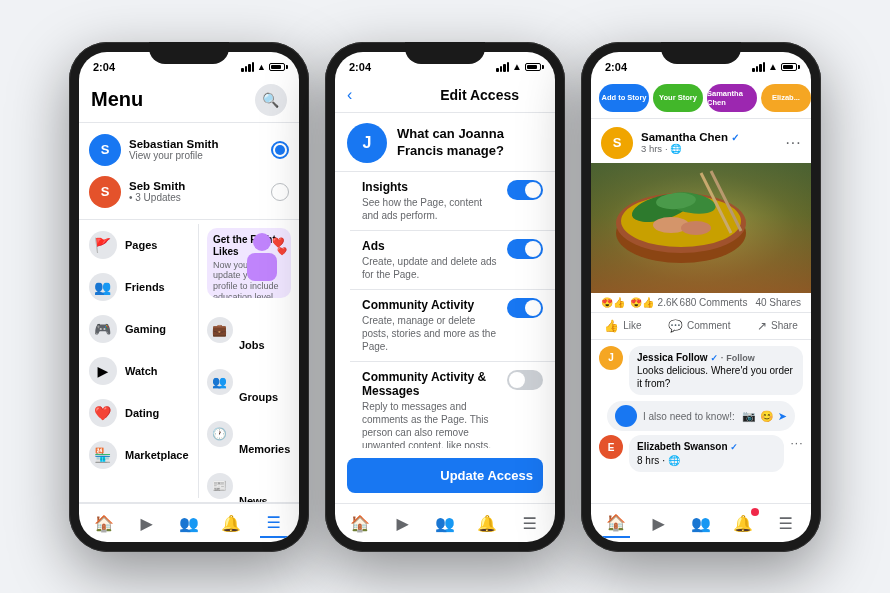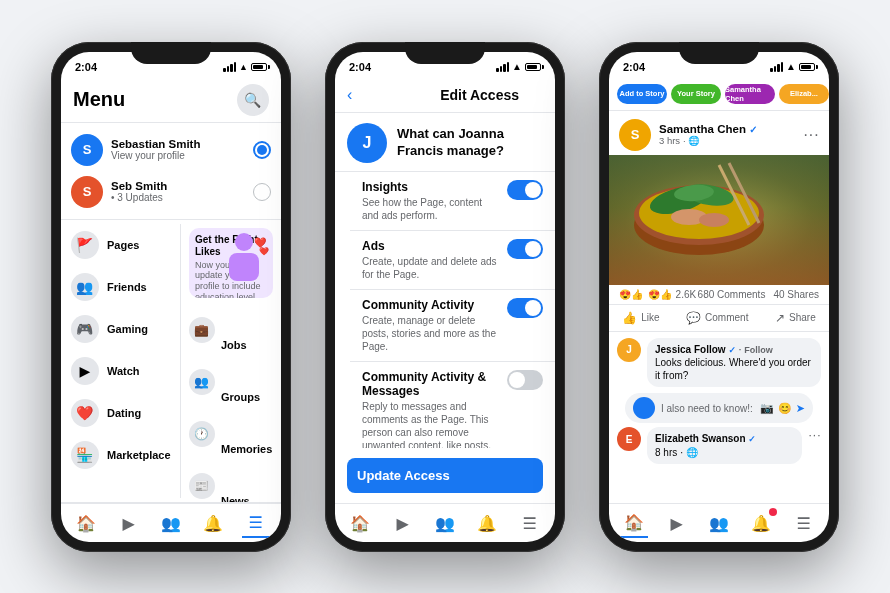--- a/index.html
+++ b/index.html
@@ -8,21 +8,21 @@
       height: 593px;
       background: #f0f2f5;
       display: flex;
       align-items: center;
       justify-content: center;
       font-family: -apple-system, BlinkMacSystemFont, 'Segoe UI', Helvetica, Arial, sans-serif;
       overflow: hidden;
     }
     .phones-container {
       display: flex;
-      gap: 34px;
+      gap: 16px;
       align-items: center;
       justify-content: center;
     }
     .phone {
       width: 240px;
       height: 510px;
       background: #1a1a1a;
       border-radius: 38px;
       padding: 10px;
       box-shadow: 0 20px 60px rgba(0,0,0,0.4), inset 0 0 0 1px #333;
@@ -208,30 +208,30 @@
       position: absolute; top: 2px; transition: left 0.2s;
     }
     .toggle.on .toggle-knob { left: 18px; }
     .toggle.off .toggle-knob { left: 2px; }
 
     .update-btn {
       margin: 10px 12px;
       background: #1877f2; color: #fff; border: none;
       border-radius: 8px; padding: 10px;
       font-size: 13px; font-weight: 700; width: calc(100% - 24px);
-      text-align: left;
+      text-align: right;
     }
 
     
     .stories-row {
       display: flex; gap: 4px; padding: 6px 8px;
       border-bottom: 1px solid #e4e6ea; overflow: hidden;
     }
     .story-item {
-      width: 50px; height: 20px; border-radius: 20px;
+      width: 50px; height: 28px; border-radius: 20px;
       display: flex; align-items: center; justify-content: center;
       font-size: 8.5px; font-weight: 700; color: #fff;
       position: relative; overflow: hidden; flex-shrink: 0;
     }
     .story-add { background: #1877f2; }
 
     .post-header {
       display: flex; align-items: center; gap: 8px; padding: 8px 10px 4px;
     }
     .post-avatar {

